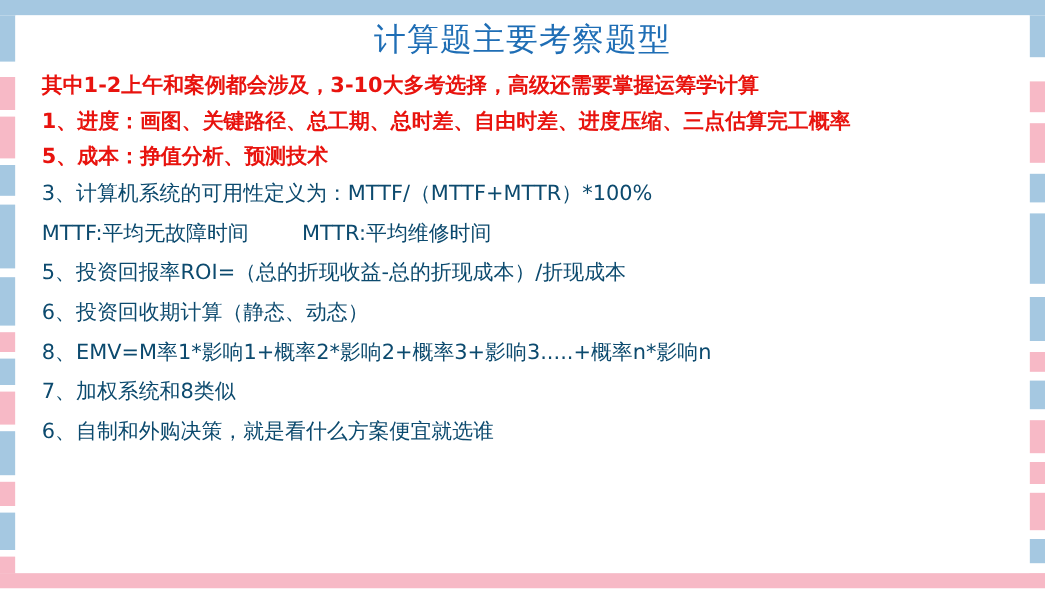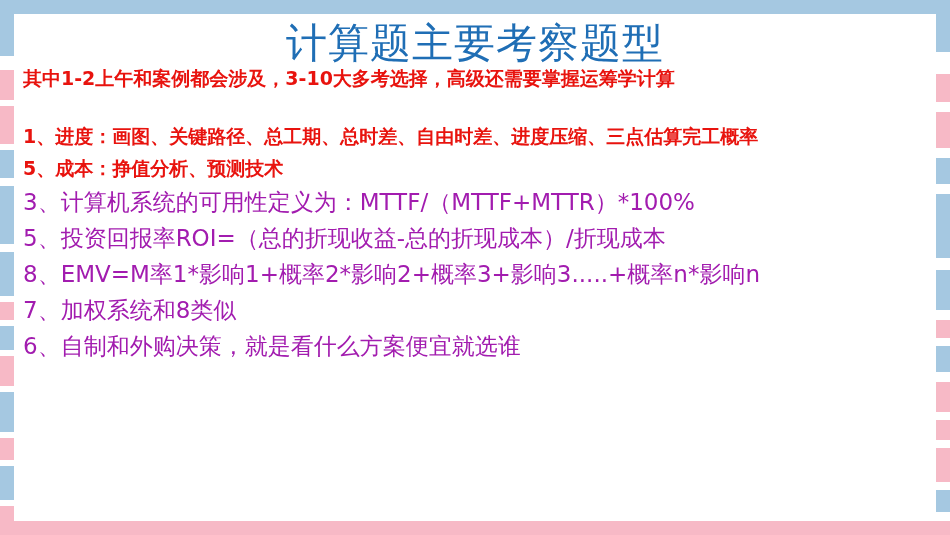--- a/index.html
+++ b/index.html
@@ -66,51 +66,50 @@
     background: #ffffff;
   }
 
   .title {
     position: absolute;
     left: 0;
     top: 2px;
     width: 922px;
     text-align: center;
     color: #1f6eb5;
-    font-size: 41px;
+    font-size: 29px;
     font-family: "DejaVu Sans", sans-serif;
     letter-spacing: 1px;
     white-space: nowrap;
   }
 
   .body-lines {
     position: absolute;
-    left: 9px;
+    left: 24px;
     top: 48px;
     width: 910px;
   }
 
   .line {
     font-family: "DejaVu Sans", sans-serif;
-    color: #a21caf;
-    font-size: 23px;
+    color: #0c4a6e;
+    font-size: 19px;
     line-height: 36px;
     white-space: pre;
     padding-left: 0px;
   }
   .line.red {
     color: #e8130e;
     font-weight: bold;
     font-size: 19px;
     line-height: 32px;
   }
   .line.red.wrap {
     white-space: normal;
     width: 900px;
-    margin-top: 26px;
   }
 </style>
 </head>
 <body>
 
 <div id="slide">
 
   <div class="frame-top"></div>
   <div class="frame-bottom"></div>
 
@@ -147,20 +146,22 @@
 
   <div class="content">
 
     <div class="title">计算题主要考察题型</div>
 
     <div class="body-lines">
       <div class="line red">其中1-2上午和案例都会涉及，3-10大多考选择，高级还需要掌握运筹学计算</div>
       <div class="line red wrap">1、进度：画图、关键路径、总工期、总时差、自由时差、进度压缩、三点估算完工概率</div>
       <div class="line red">5、成本：挣值分析、预测技术</div>
       <div class="line">3、计算机系统的可用性定义为：MTTF/（MTTF+MTTR）*100%</div>
+      <div class="line">MTTF:平均无故障时间        MTTR:平均维修时间</div>
       <div class="line">5、投资回报率ROI=（总的折现收益-总的折现成本）/折现成本</div>
+      <div class="line">6、投资回收期计算（静态、动态）</div>
       <div class="line">8、EMV=M率1*影响1+概率2*影响2+概率3+影响3.....+概率n*影响n</div>
       <div class="line">7、加权系统和8类似</div>
       <div class="line">6、自制和外购决策，就是看什么方案便宜就选谁</div>
     </div>
 
   </div>
 </div>
 
 </body></html>

